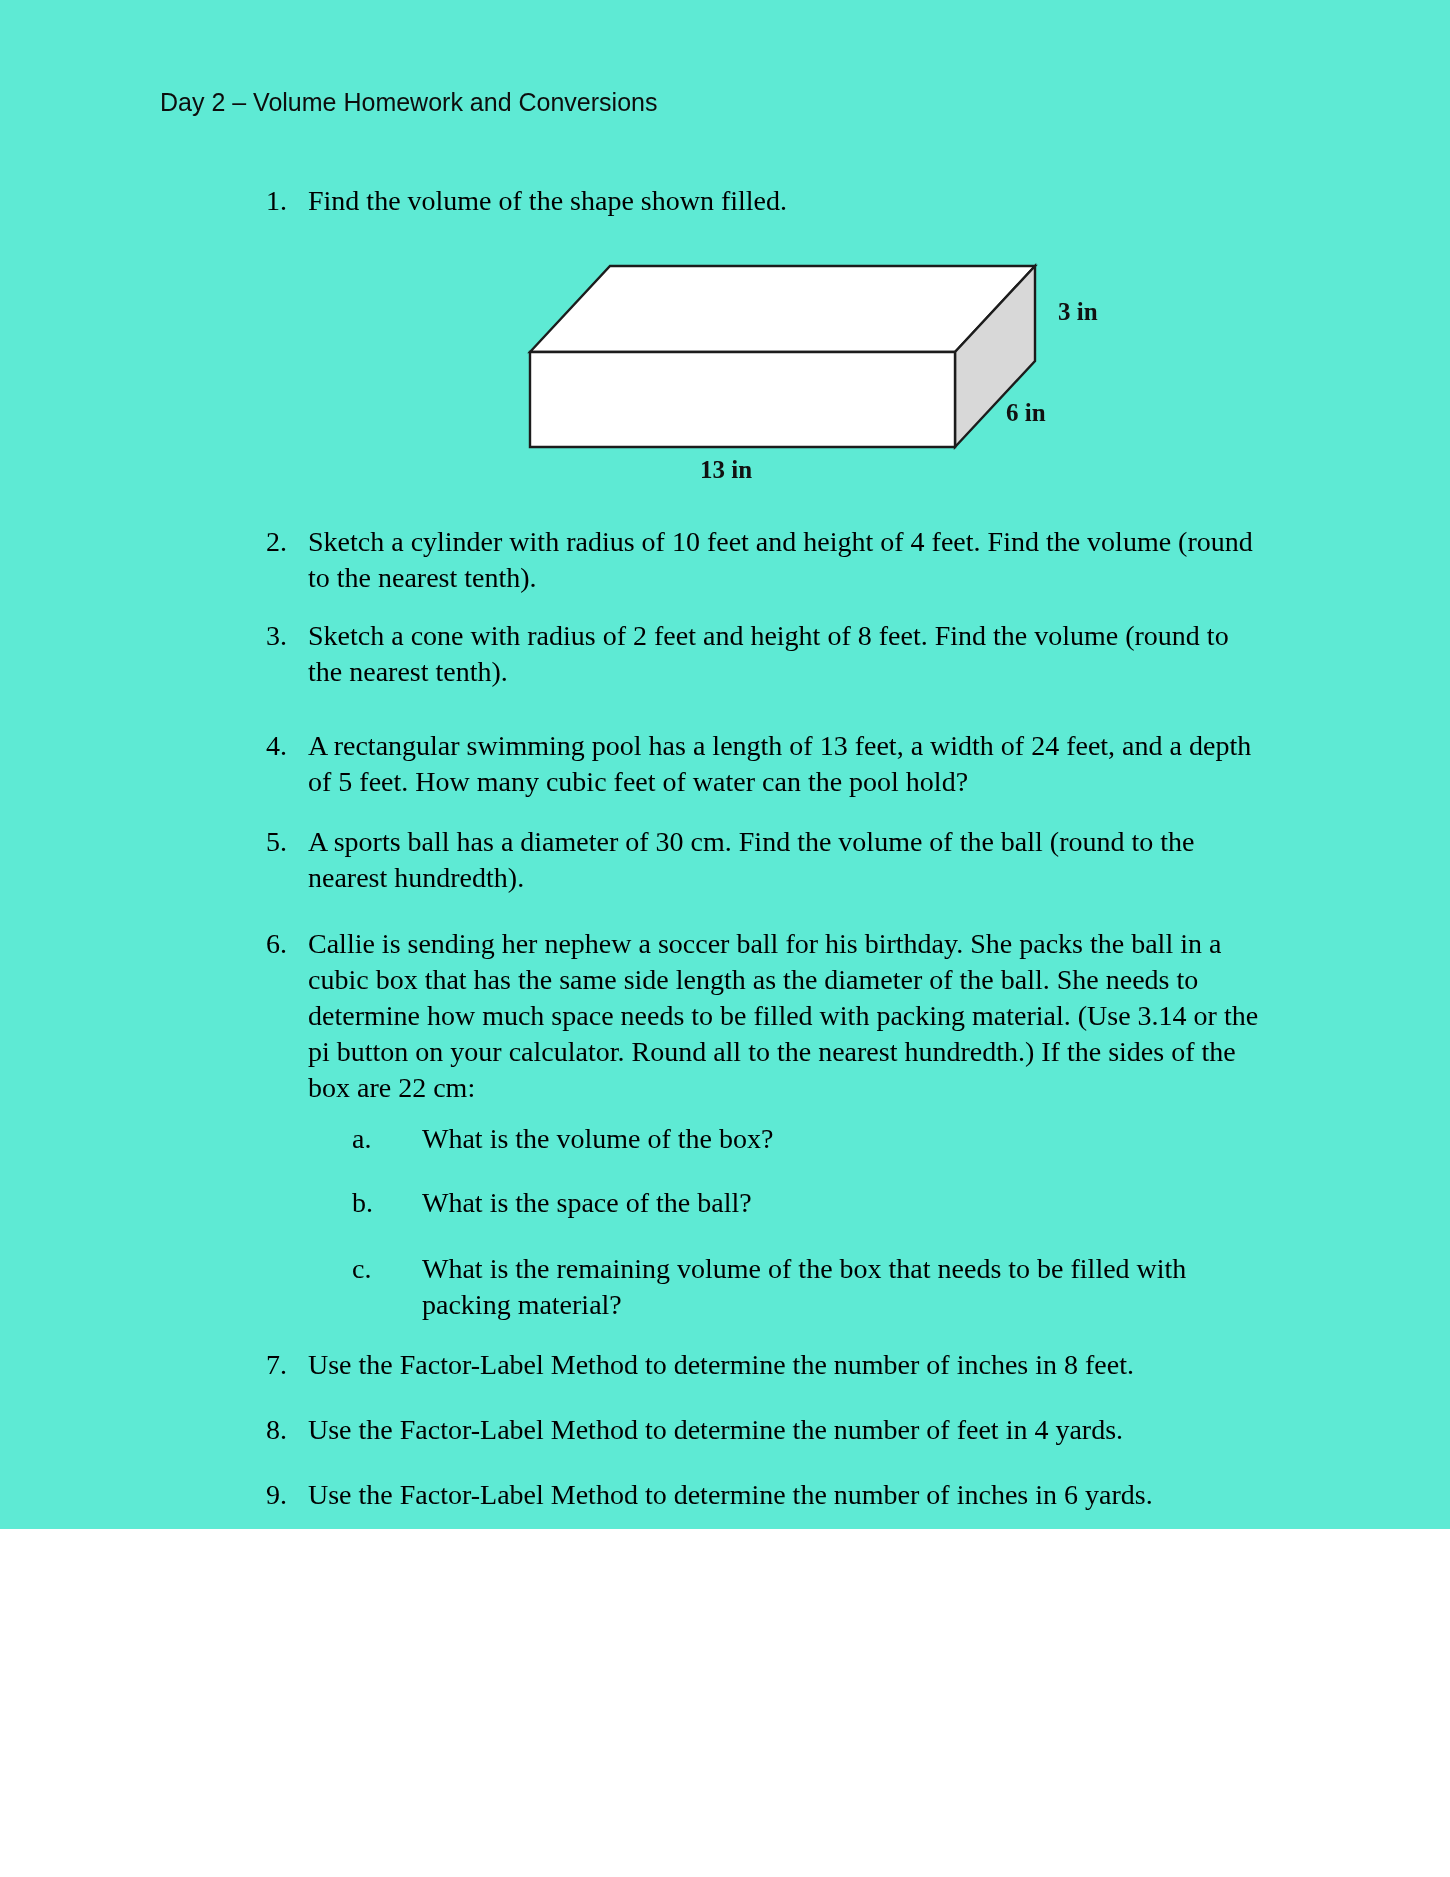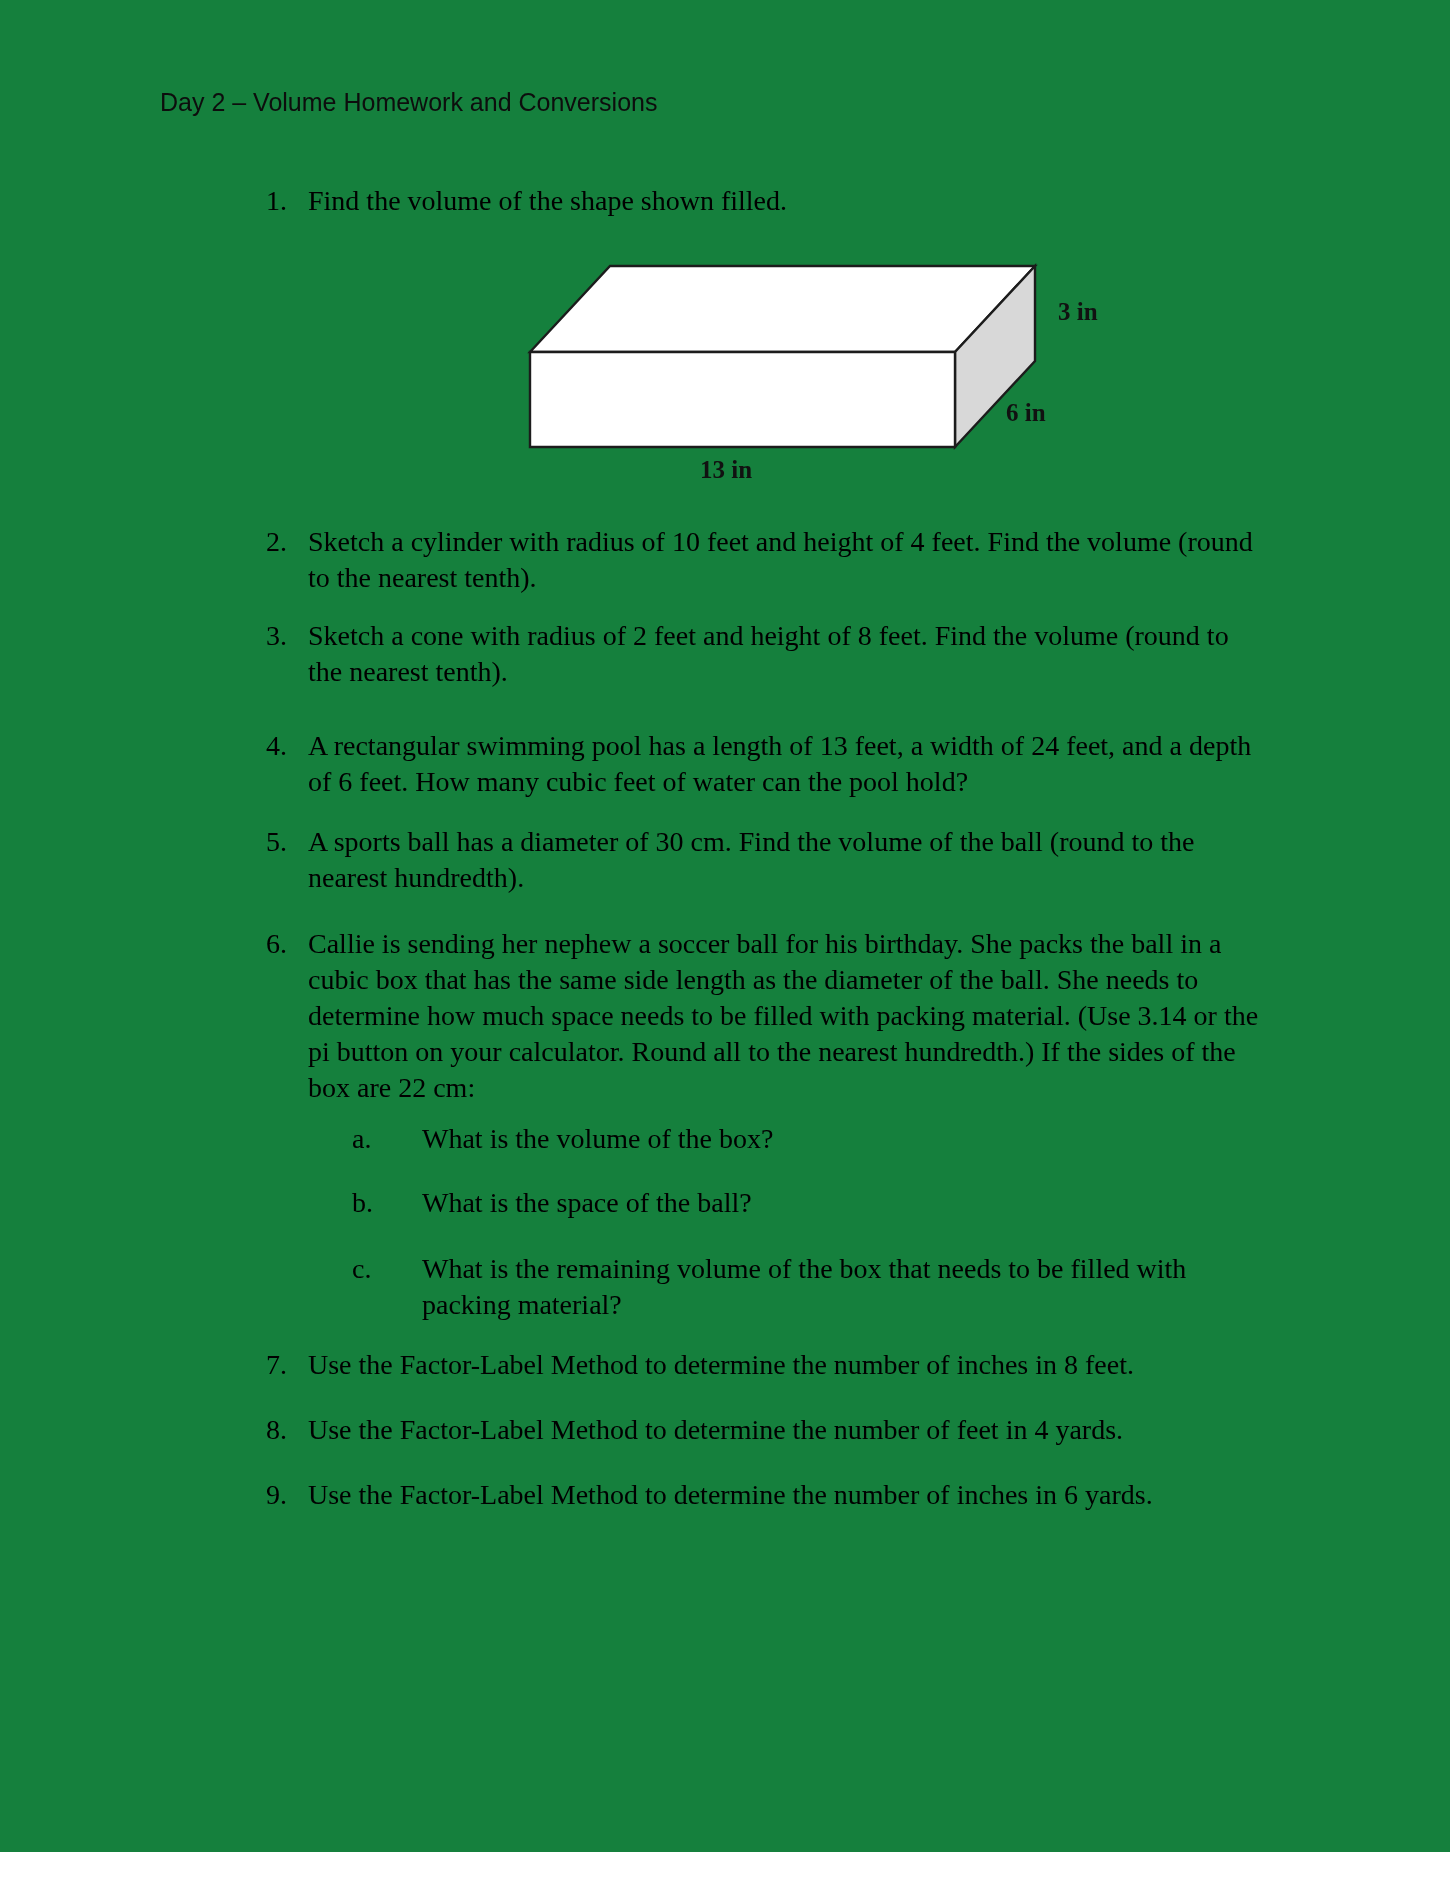--- a/index.html
+++ b/index.html
@@ -1,20 +1,20 @@
 <!DOCTYPE html>
 <html><head>
 <meta charset="utf-8">
 <style>
   html, body { margin: 0; padding: 0; background: #ffffff; }
   .page {
     position: relative;
     width: 1450px;
-    height: 1852px;
-    background: #15803d;
+    height: 1529px;
+    background: #5eead4;
     font-family: "Liberation Serif", serif;
     color: #000000;
     overflow: hidden;
   }
   .doc-header {
     position: absolute;
     left: 160px;
     top: 88px;
     font-family: "Liberation Sans", sans-serif;
     font-size: 25px;
@@ -84,21 +84,21 @@
     <div class="qt">Sketch a cylinder with radius of 10 feet and height of 4 feet. Find the volume (round to the nearest tenth).</div>
   </div>
 
   <div class="q" style="top:618px">
     <span class="num">3.</span>
     <div class="qt">Sketch a cone with radius of 2 feet and height of 8 feet. Find the volume (round to the nearest tenth).</div>
   </div>
 
   <div class="q" style="top:728px">
     <span class="num">4.</span>
-    <div class="qt">A rectangular swimming pool has a length of 13 feet, a width of 24 feet, and a depth of 6 feet. How many cubic feet of water can the pool hold?</div>
+    <div class="qt">A rectangular swimming pool has a length of 13 feet, a width of 24 feet, and a depth of 5 feet. How many cubic feet of water can the pool hold?</div>
   </div>
 
   <div class="q" style="top:824px">
     <span class="num">5.</span>
     <div class="qt">A sports ball has a diameter of 30 cm. Find the volume of the ball (round to the nearest hundredth).</div>
   </div>
 
   <div class="q" style="top:926px">
     <span class="num">6.</span>
     <div class="qt">Callie is sending her nephew a soccer ball for his birthday. She packs the ball in a cubic box that has the same side length as the diameter of the ball. She needs to determine how much space needs to be filled with packing material. (Use 3.14 or the pi button on your calculator. Round all to the nearest hundredth.) If the sides of the box are 22 cm:</div>

